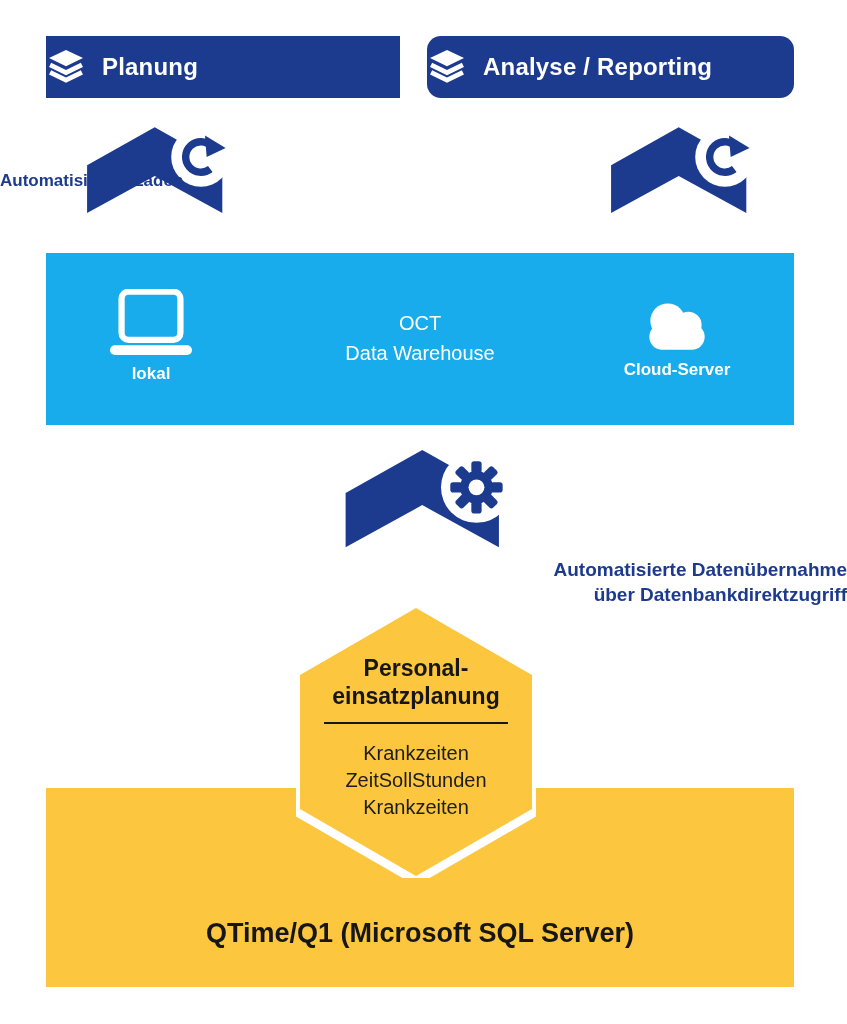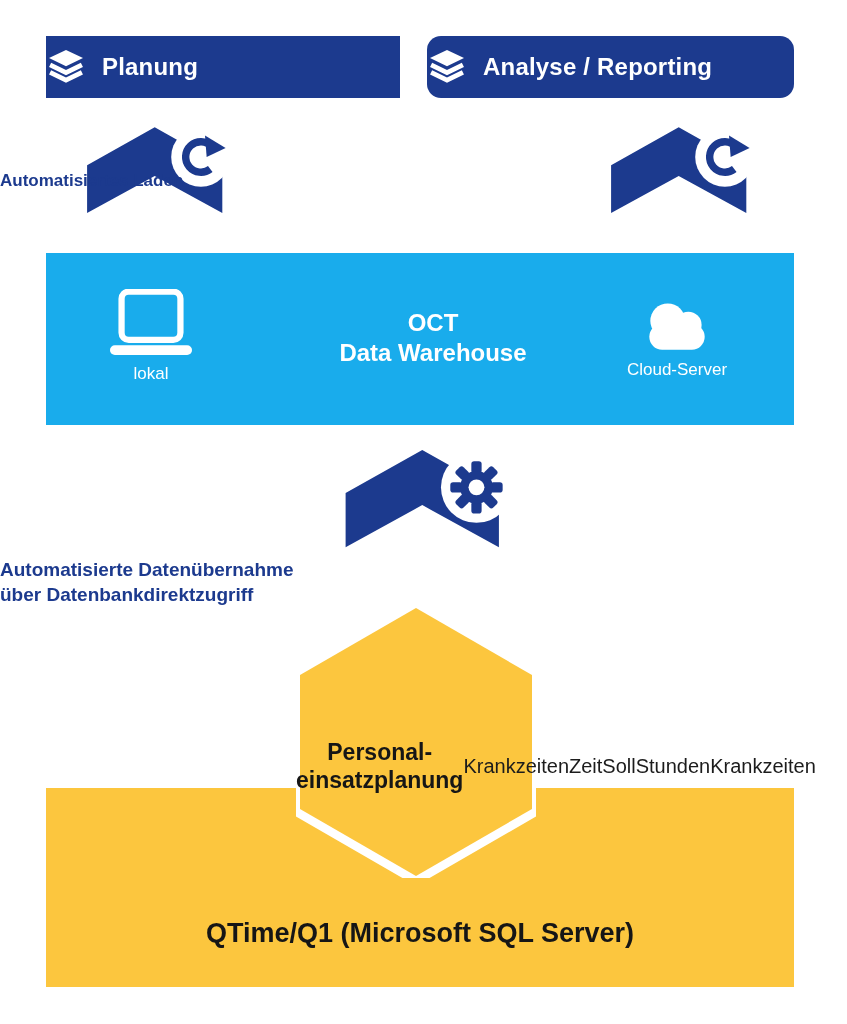--- a/index.html
+++ b/index.html
@@ -38,51 +38,51 @@
     position:absolute;top:171px;left:0;width:847px;text-align:left;
     color:var(--navy);font-weight:bold;font-size:17px;
   }
 
   
   .dw-box{
     position:absolute;left:46px;top:253px;width:748px;height:172px;
     background:var(--cyan);color:#fff;
   }
   .dw-title{
-    position:absolute;top:55px;left:13px;width:100%;text-align:center;
-    font-size:24px;font-weight:bold;line-height:30px;
+    position:absolute;top:55px;left:0;width:100%;text-align:center;
+    font-size:20px;font-weight:normal;line-height:30px;
   }
   .endpoint{position:absolute;text-align:center;width:140px;}
   .endpoint-local{left:35px;top:36px;}
   .endpoint-cloud{left:561px;top:42px;}
-  .endpoint-label{font-weight:normal;font-size:17px;margin-top:5px;}
+  .endpoint-label{font-weight:bold;font-size:17px;margin-top:5px;}
   .endpoint svg{display:inline-block;}
 
   
   .transfer-label{
-    position:absolute;top:557px;left:0;width:847px;text-align:left;
+    position:absolute;top:557px;left:0;width:847px;text-align:right;
     color:var(--navy);font-weight:bold;font-size:19px;line-height:25px;
   }
 
   
   .source-box{
     position:absolute;left:46px;top:788px;width:748px;height:199px;
     background:var(--yellow);
   }
   .source-label{
     position:absolute;top:130px;left:0;width:100%;text-align:center;
     font-size:27px;font-weight:bold;color:var(--text_dark);
   }
 
   
   .hexagon-wrap{position:absolute;left:296px;top:606px;width:240px;height:272px;}
   .hex-svg{position:absolute;left:0;top:0;width:240px;height:272px;}
   .hex-content{
     position:absolute;left:0;top:0;width:240px;height:272px;
-    display:flex;align-items:center;padding-top:48px;
+    display:flex;flex-direction:column;align-items:center;padding-top:48px;
   }
   .hex-title{font-size:23px;font-weight:bold;line-height:28px;text-align:center;color:var(--text_dark);}
   .hex-divider{width:184px;height:2px;background:var(--text_dark);margin:12px 0 16px;}
   .hex-item{font-size:20px;line-height:27px;color:#1c1c1c;text-align:center;}
 </style>
 </head>
 <body>
 
 <svg width="0" height="0" style="position:absolute" aria-hidden="true">
   <defs>

